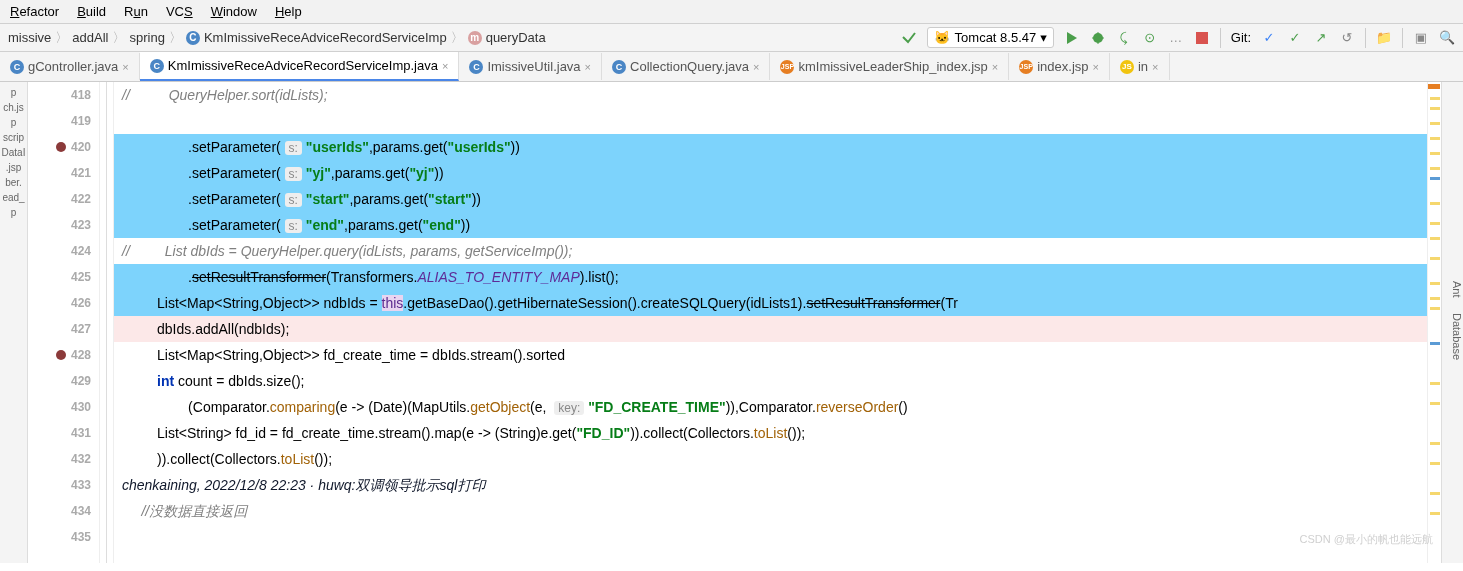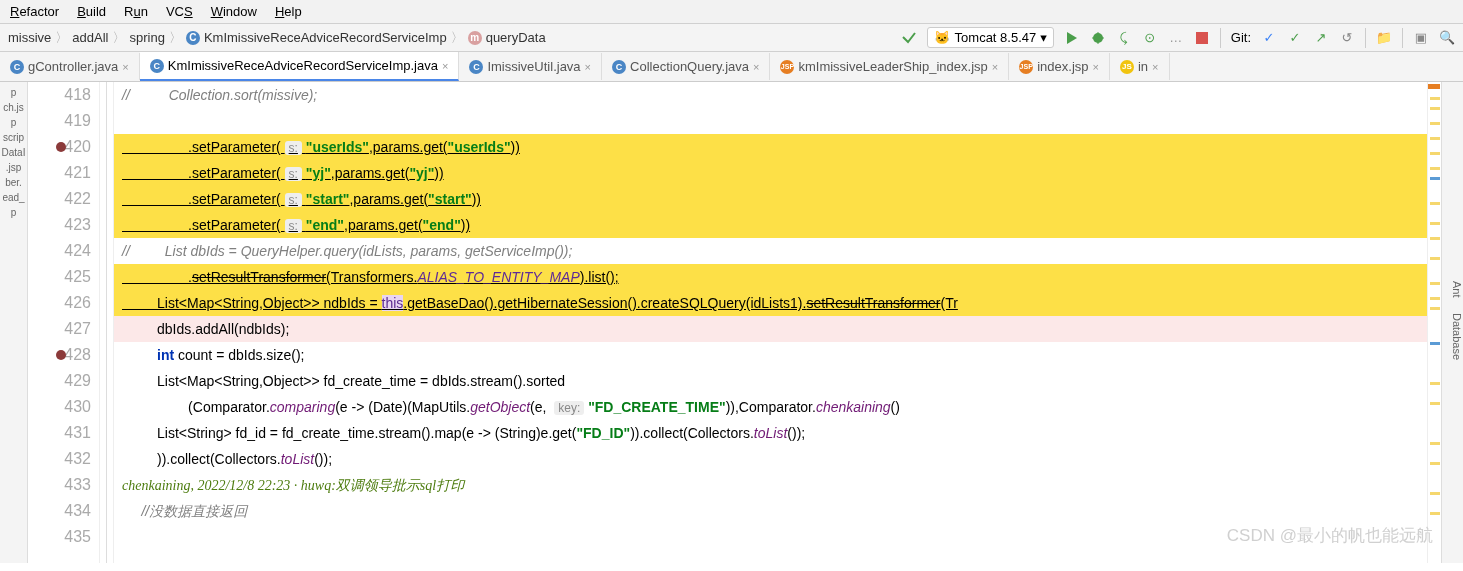--- a/index.html
+++ b/index.html
@@ -21,46 +21,46 @@
 .tab.active { background:#fff; border-bottom:2px solid #4a86e8; color:#000; }
 .tab .close { color:#999; font-size:11px; }
 .file-icon { width:14px; height:14px; border-radius:50%; display:inline-flex; align-items:center; justify-content:center; font-size:9px; color:#fff; font-weight:bold; }
 .fi-java { background:#4a86c5; }
 .fi-jsp { background:#e67e22; font-size:7px; }
 .fi-js { background:#f1c40f; font-size:8px; }
 .main { display:flex; height:calc(100vh - 90px); }
 .left-panel { width:28px; background:#f4f4f4; border-right:1px solid #ddd; display:flex; flex-direction:column; align-items:center; padding-top:4px; gap:2px; font-size:10px; color:#666; }
 .left-panel div { writing-mode: horizontal-tb; text-align:center; line-height:1.1; word-break:break-all; padding:1px 0; }
 .editor-wrap { flex:1; display:flex; position:relative; }
-.gutter { width:72px; background:#fff; border-right:1px solid #eee; font-family:Consolas,monospace; font-size:16px; color:#aaa; }
+.gutter { width:72px; background:#fff; border-right:1px solid #eee; font-family:Consolas,monospace; font-size:12px; color:#aaa;font-weight:bold; }
 .gutter .line { height:26px; display:flex; align-items:center; justify-content:flex-end; padding-right:8px; position:relative; }
 .gutter .bp::before { content:''; position:absolute; left:28px; width:10px; height:10px; border-radius:50%; background:#8b3a3a; }
 .fold-gutter { width:14px; border-right:1px solid #eee; position:relative; }
 .fold-gutter::before { content:''; position:absolute; left:6px; top:0; bottom:0; width:1px; background:#ddd; }
 .code { flex:1; font-family:Consolas,monospace; font-size:14px; line-height:26px; position:relative; overflow:hidden; }
 .code-line { height:26px; white-space:pre; padding-left:8px; }
-.hl-yellow { background:#fde047;text-decoration:underline; }
+.hl-yellow { background:#7dd3fc; }
 .hl-pink { background:#fce8e8; }
 .cm { color:#808080; font-style:italic; }
 .kw { color:#0033b3; font-weight:bold; }
 .this { color:#5b2a8f; background:#e8d5f0; }
 .str { color:#067d17; font-weight:bold; }
 .static { font-style:italic; color:#5e2b97; }
-.static2 { font-style:italic; color:#701a75; }
+.static2 { color:#a16207; }
 .param-hint { background:#eee; color:#888; padding:0 4px; border-radius:3px; font-size:12px; }
 .deprecated { text-decoration:line-through; }
-.author-line { color:#4d7c0f; font-style:italic;font-family:Liberation Serif, serif; }
+.author-line { color:#0f172a; font-style:italic; }
 .right-stripe { width:14px; background:#fff; border-left:1px solid #eee; position:relative; }
 .mark { position:absolute; right:1px; width:10px; height:3px; }
 .mark.y { background:#f5d76e; }
 .mark.b { background:#5b9bd5; }
 .mark.o { background:#e67e22; height:5px; width:12px; }
 .right-sidebar { width:22px; background:#f4f4f4; border-left:1px solid #ddd; writing-mode:vertical-rl; text-align:center; padding-top:8px; font-size:11px; color:#666; }
 .right-sidebar span { margin-bottom:12px; }
-.watermark { position:absolute; right:30px; bottom:24px; color:#d0d0d0; font-size:17px; pointer-events:none; }
+.watermark { position:absolute; right:30px; bottom:24px; color:#d0d0d0; font-size:11px; pointer-events:none; }
 </style>
 </head>
 <body>
 
 <div class="menubar">
   <span><span class="u">R</span>efactor</span>
   <span><span class="u">B</span>uild</span>
   <span>R<span class="u">u</span>n</span>
   <span>VC<span class="u">S</span></span>
   <span><span class="u">W</span>indow</span>
@@ -191,33 +191,33 @@
         <div class="line">429</div>
         <div class="line">430</div>
         <div class="line">431</div>
         <div class="line">432</div>
         <div class="line">433</div>
         <div class="line">434</div>
         <div class="line">435</div>
       </div>
     <div class="fold-gutter"></div>
     <div class="code" id="code">
-        <div class="code-line "><span class="cm">//          Collection.sort(missive);</span></div>
+        <div class="code-line "><span class="cm">//          QueryHelper.sort(idLists);</span></div>
         <div class="code-line "></div>
         <div class="code-line hl-yellow">                 .setParameter( <span class="param-hint">s:</span> <span class="str">"userIds"</span>,params.get(<span class="str">"userIds"</span>))</div>
         <div class="code-line hl-yellow">                 .setParameter( <span class="param-hint">s:</span> <span class="str">"yj"</span>,params.get(<span class="str">"yj"</span>))</div>
         <div class="code-line hl-yellow">                 .setParameter( <span class="param-hint">s:</span> <span class="str">"start"</span>,params.get(<span class="str">"start"</span>))</div>
         <div class="code-line hl-yellow">                 .setParameter( <span class="param-hint">s:</span> <span class="str">"end"</span>,params.get(<span class="str">"end"</span>))</div>
         <div class="code-line "><span class="cm">//         List dbIds = QueryHelper.query(idLists, params, getServiceImp());</span></div>
         <div class="code-line hl-yellow">                 .<span class="deprecated">setResultTransformer</span>(Transformers.<span class="static">ALIAS_TO_ENTITY_MAP</span>).list();</div>
         <div class="code-line hl-yellow">         List&lt;Map&lt;String,Object&gt;&gt; ndbIds = <span class="this">this</span>.getBaseDao().getHibernateSession().createSQLQuery(idLists1).<span class="deprecated">setResultTransformer</span>(Tr</div>
         <div class="code-line hl-pink">         dbIds.addAll(ndbIds);</div>
+        <div class="code-line ">         List&lt;Map&lt;String,Object&gt;&gt; fd_create_time = dbIds.stream().sorted</div>
         <div class="code-line ">         <span class="kw">int</span> count = dbIds.size();</div>
-        <div class="code-line ">         List&lt;Map&lt;String,Object&gt;&gt; fd_create_time = dbIds.stream().sorted</div>
-        <div class="code-line ">                 (Comparator.<span class="static2">comparing</span>(e -&gt; (Date)(MapUtils.<span class="static2">getObject</span>(e,  <span class="param-hint">key:</span> <span class="str">"FD_CREATE_TIME"</span>)),Comparator.<span class="static2">chenkaining</span>()</div>
+        <div class="code-line ">                 (Comparator.<span class="static2">comparing</span>(e -&gt; (Date)(MapUtils.<span class="static2">getObject</span>(e,  <span class="param-hint">key:</span> <span class="str">"FD_CREATE_TIME"</span>)),Comparator.<span class="static2">reverseOrder</span>()</div>
         <div class="code-line ">         List&lt;String&gt; fd_id = fd_create_time.stream().map(e -&gt; (String)e.get(<span class="str">"FD_ID"</span>)).collect(Collectors.<span class="static2">toList</span>());</div>
         <div class="code-line ">         )).collect(Collectors.<span class="static2">toList</span>());</div>
         <div class="code-line "><span class="author-line">chenkaining, 2022/12/8 22:23 · huwq:双调领导批示sql打印</span></div>
         <div class="code-line "><span class="cm">     //没数据直接返回</span></div>
       </div>
     <div class="right-stripe" id="stripe">
         <div class="mark o" style="top: 2px;"></div>
         <div class="mark y" style="top: 15px;"></div>
         <div class="mark y" style="top: 25px;"></div>
         <div class="mark y" style="top: 40px;"></div>

